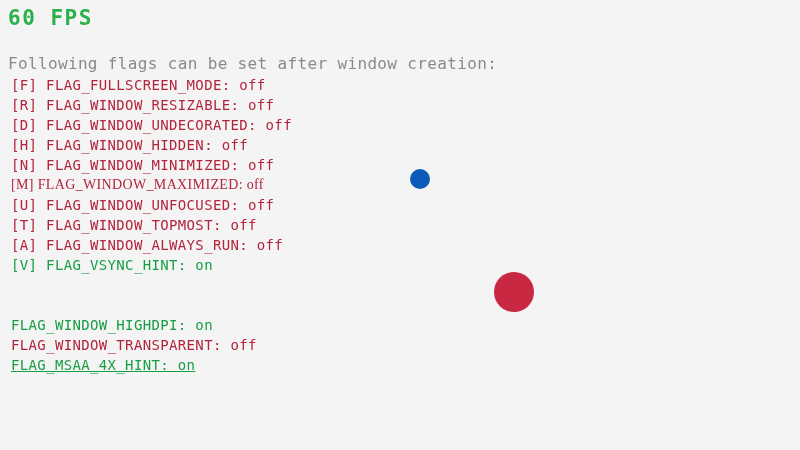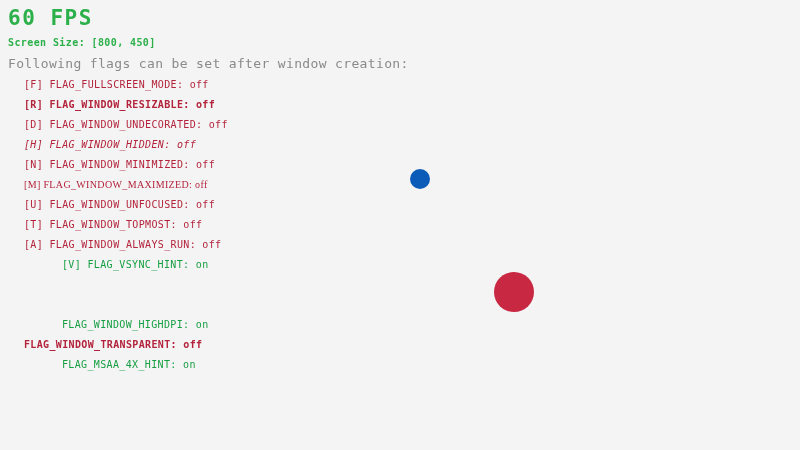--- a/index.html
+++ b/index.html
@@ -43,76 +43,75 @@
     letter-spacing: 0.4px;
     color: #2bb04a;
     line-height: 12px;
     white-space: pre;
   }
 
   .section-heading {
     position: absolute;
     left: 8px;
     font-family: "DejaVu Sans Mono", monospace;
-    font-size: 13px;
+    font-size: 16px;
     letter-spacing: 0.35px;
     color: #8a8a8a;
     line-height: 12px;
     white-space: pre;
   }
   .section-heading.after  { top: 58px; }
   .section-heading.before { top: 298px; }
 
   .flag-line {
     position: absolute;
-    left: 24px;
+    left: 11px;
     font-family: "DejaVu Sans Mono", monospace;
-    font-size: 10px;
+    font-size: 14px;
     letter-spacing: 0.35px;
     line-height: 12px;
     white-space: pre;
   }
-  .flag-line.on  { color: #169e42; margin-left: 38px; }
+  .flag-line.on  { color: #169e42; }
   .flag-line.off { color: #b3243c; }
 
   
   .ball {
     position: absolute;
     border-radius: 50%;
   }
 </style>
 </head>
 <body>
 
 <div id="app">
 
   <div class="fps">60 FPS</div>
 
-  <div class="screensize">Screen Size: [800, 450]</div>
 
   <div class="section-heading after">Following flags can be set after window creation:</div>
 
   <div id="runtime-flags">
       <div class="flag-line off" style="top: 79px;">[F] FLAG_FULLSCREEN_MODE: off</div>
-      <div class="flag-line off" style="top: 99px; font-weight: bold;">[R] FLAG_WINDOW_RESIZABLE: off</div>
+      <div class="flag-line off" style="top: 99px;">[R] FLAG_WINDOW_RESIZABLE: off</div>
       <div class="flag-line off" style="top: 119px;">[D] FLAG_WINDOW_UNDECORATED: off</div>
-      <div class="flag-line off" style="top: 139px; font-style: italic;">[H] FLAG_WINDOW_HIDDEN: off</div>
+      <div class="flag-line off" style="top: 139px;">[H] FLAG_WINDOW_HIDDEN: off</div>
       <div class="flag-line off" style="top: 159px;">[N] FLAG_WINDOW_MINIMIZED: off</div>
       <div class="flag-line off" style="top: 179px; font-family: Liberation Serif, serif;">[M] FLAG_WINDOW_MAXIMIZED: off</div>
       <div class="flag-line off" style="top: 199px;">[U] FLAG_WINDOW_UNFOCUSED: off</div>
       <div class="flag-line off" style="top: 219px; text-align: right;">[T] FLAG_WINDOW_TOPMOST: off</div>
       <div class="flag-line off" style="top: 239px; text-align: right;">[A] FLAG_WINDOW_ALWAYS_RUN: off</div>
       <div class="flag-line on" style="top: 259px;">[V] FLAG_VSYNC_HINT: on</div>
     </div>
 
 
   <div id="creation-flags">
       <div class="flag-line on" style="top: 319px;">FLAG_WINDOW_HIGHDPI: on</div>
-      <div class="flag-line off" style="top: 339px; font-weight: bold;">FLAG_WINDOW_TRANSPARENT: off</div>
-      <div class="flag-line on" style="top: 359px;">FLAG_MSAA_4X_HINT: on</div>
+      <div class="flag-line off" style="top: 339px;">FLAG_WINDOW_TRANSPARENT: off</div>
+      <div class="flag-line on" style="top: 359px; text-decoration: underline;">FLAG_MSAA_4X_HINT: on</div>
     </div>
 
   <div id="shapes-layer">
       <div class="ball" style="left: 410px; top: 169px; width: 20px; height: 20px; background: rgb(11, 92, 184);"></div>
       <div class="ball" style="left: 494px; top: 272px; width: 40px; height: 40px; background: rgb(201, 40, 66);"></div>
     </div>
 
 </div>
 
 </body></html>

